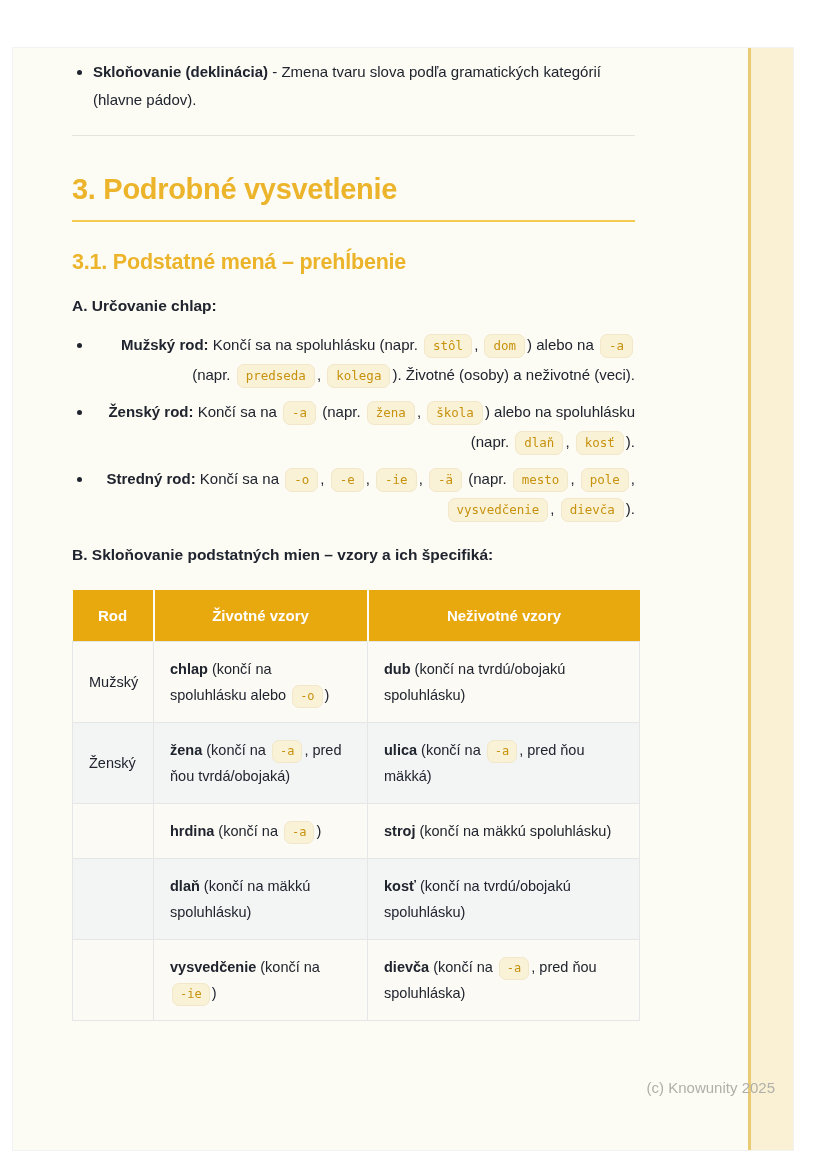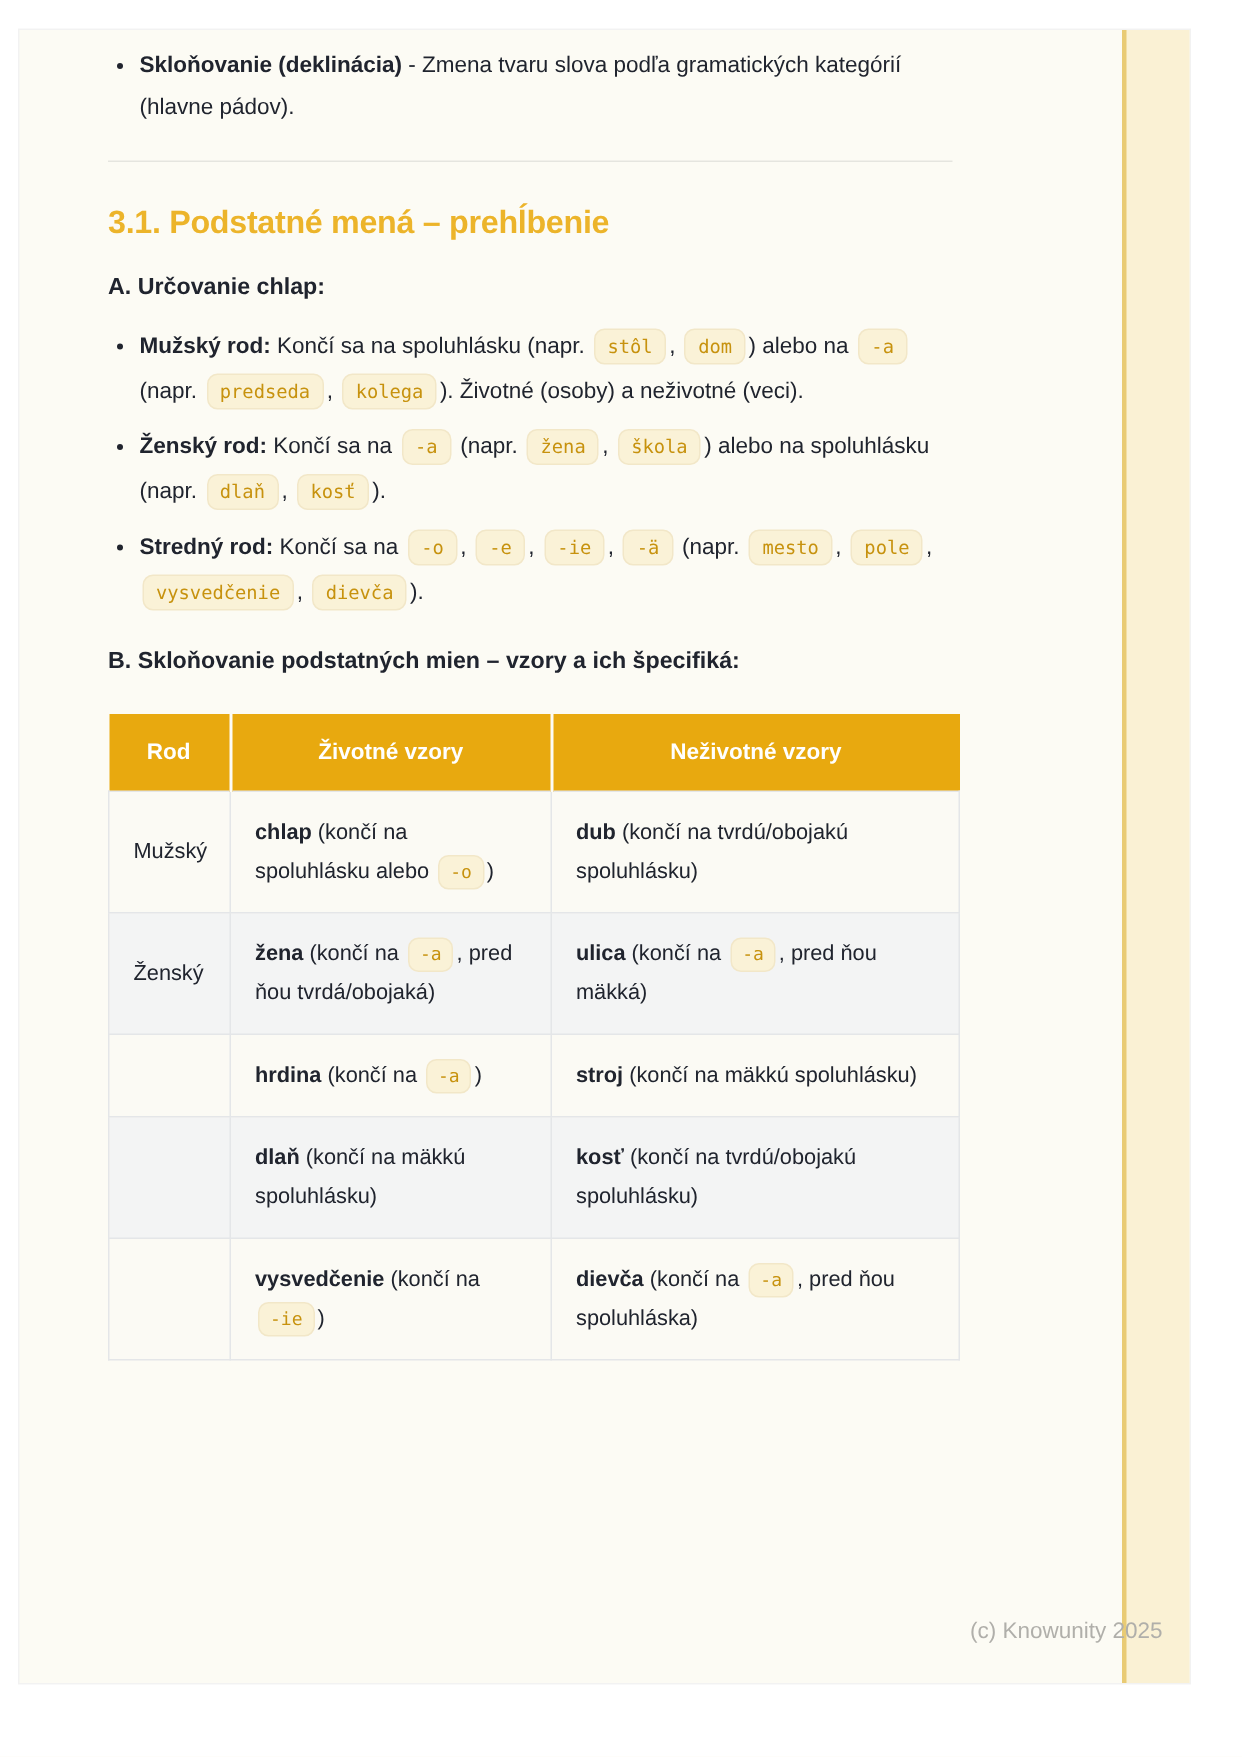--- a/index.html
+++ b/index.html
@@ -20,36 +20,36 @@
   }
   html,body{margin:0;padding:0;}
   body{
     width:828px;height:1171px;position:relative;overflow:hidden;
     background:#ffffff;
     font-family:"Liberation Sans","DejaVu Sans",sans-serif;
     color:var(--body-text);
     -webkit-font-smoothing:antialiased;
   }
   .paper{
-    position:absolute;left:13px;top:20px;width:780px;height:1102px;
+    position:absolute;left:13px;top:48px;width:780px;height:1102px;
     background:var(--paper-bg);
     box-shadow:0 0 0 1px rgba(0,0,0,0.05);
   }
   .accent-strip{
     position:absolute;top:0;right:0;bottom:0;width:42px;
     background:var(--strip-bg);
     border-left:3px solid var(--strip-edge);
   }
   .content{
     position:relative;
     padding:10px 158px 0 59px;
   }
   ul{margin:0;padding:0 0 0 21px;}
   li{font-size:15px;line-height:28px;}
-  .rules li{line-height:30px;margin-bottom:7px;}
+  .rules li{line-height:30px;margin-bottom:7px;text-align:right;}
   strong{font-weight:700;}
   .divider{
     border:none;border-top:1px solid #E5E5DF;
     margin:21px 0 0 0;
   }
   h2{
     margin:37px 0 0 0;padding:0 0 14px 0;
     font-size:29px;font-weight:700;letter-spacing:-0.3px;
     color:var(--heading-yellow);
     border-bottom:2px solid var(--underline-yellow);
@@ -109,20 +109,21 @@
 <div class="paper">
   <div class="accent-strip"></div>
   <div class="content">
 
     <ul class="intro-list">
         <li><strong>Skloňovanie (deklinácia)</strong> - Zmena tvaru slova podľa gramatických kategórií (hlavne pádov).</li>
       </ul>
 
     <hr class="divider">
 
+    <h2>3. Podrobné vysvetlenie</h2>
 
     <h3>3.1. Podstatné mená – prehĺbenie</h3>
 
     <p class="part-heading">A. Určovanie chlap:</p>
 
     <ul class="rules">
         <li><strong>Mužský rod:</strong> Končí sa na spoluhlásku (napr. <code class="chip">stôl</code>, <code class="chip">dom</code>) alebo na <code class="chip">-a</code> (napr. <code class="chip">predseda</code>, <code class="chip">kolega</code>). Životné (osoby) a neživotné (veci).</li>
         <li><strong>Ženský rod:</strong> Končí sa na <code class="chip">-a</code> (napr. <code class="chip">žena</code>, <code class="chip">škola</code>) alebo na spoluhlásku (napr. <code class="chip">dlaň</code>, <code class="chip">kosť</code>).</li>
         <li><strong>Stredný rod:</strong> Končí sa na <code class="chip">-o</code>, <code class="chip">-e</code>, <code class="chip">-ie</code>, <code class="chip">-ä</code> (napr. <code class="chip">mesto</code>, <code class="chip">pole</code>, <code class="chip">vysvedčenie</code>, <code class="chip">dievča</code>).</li>
       </ul>

